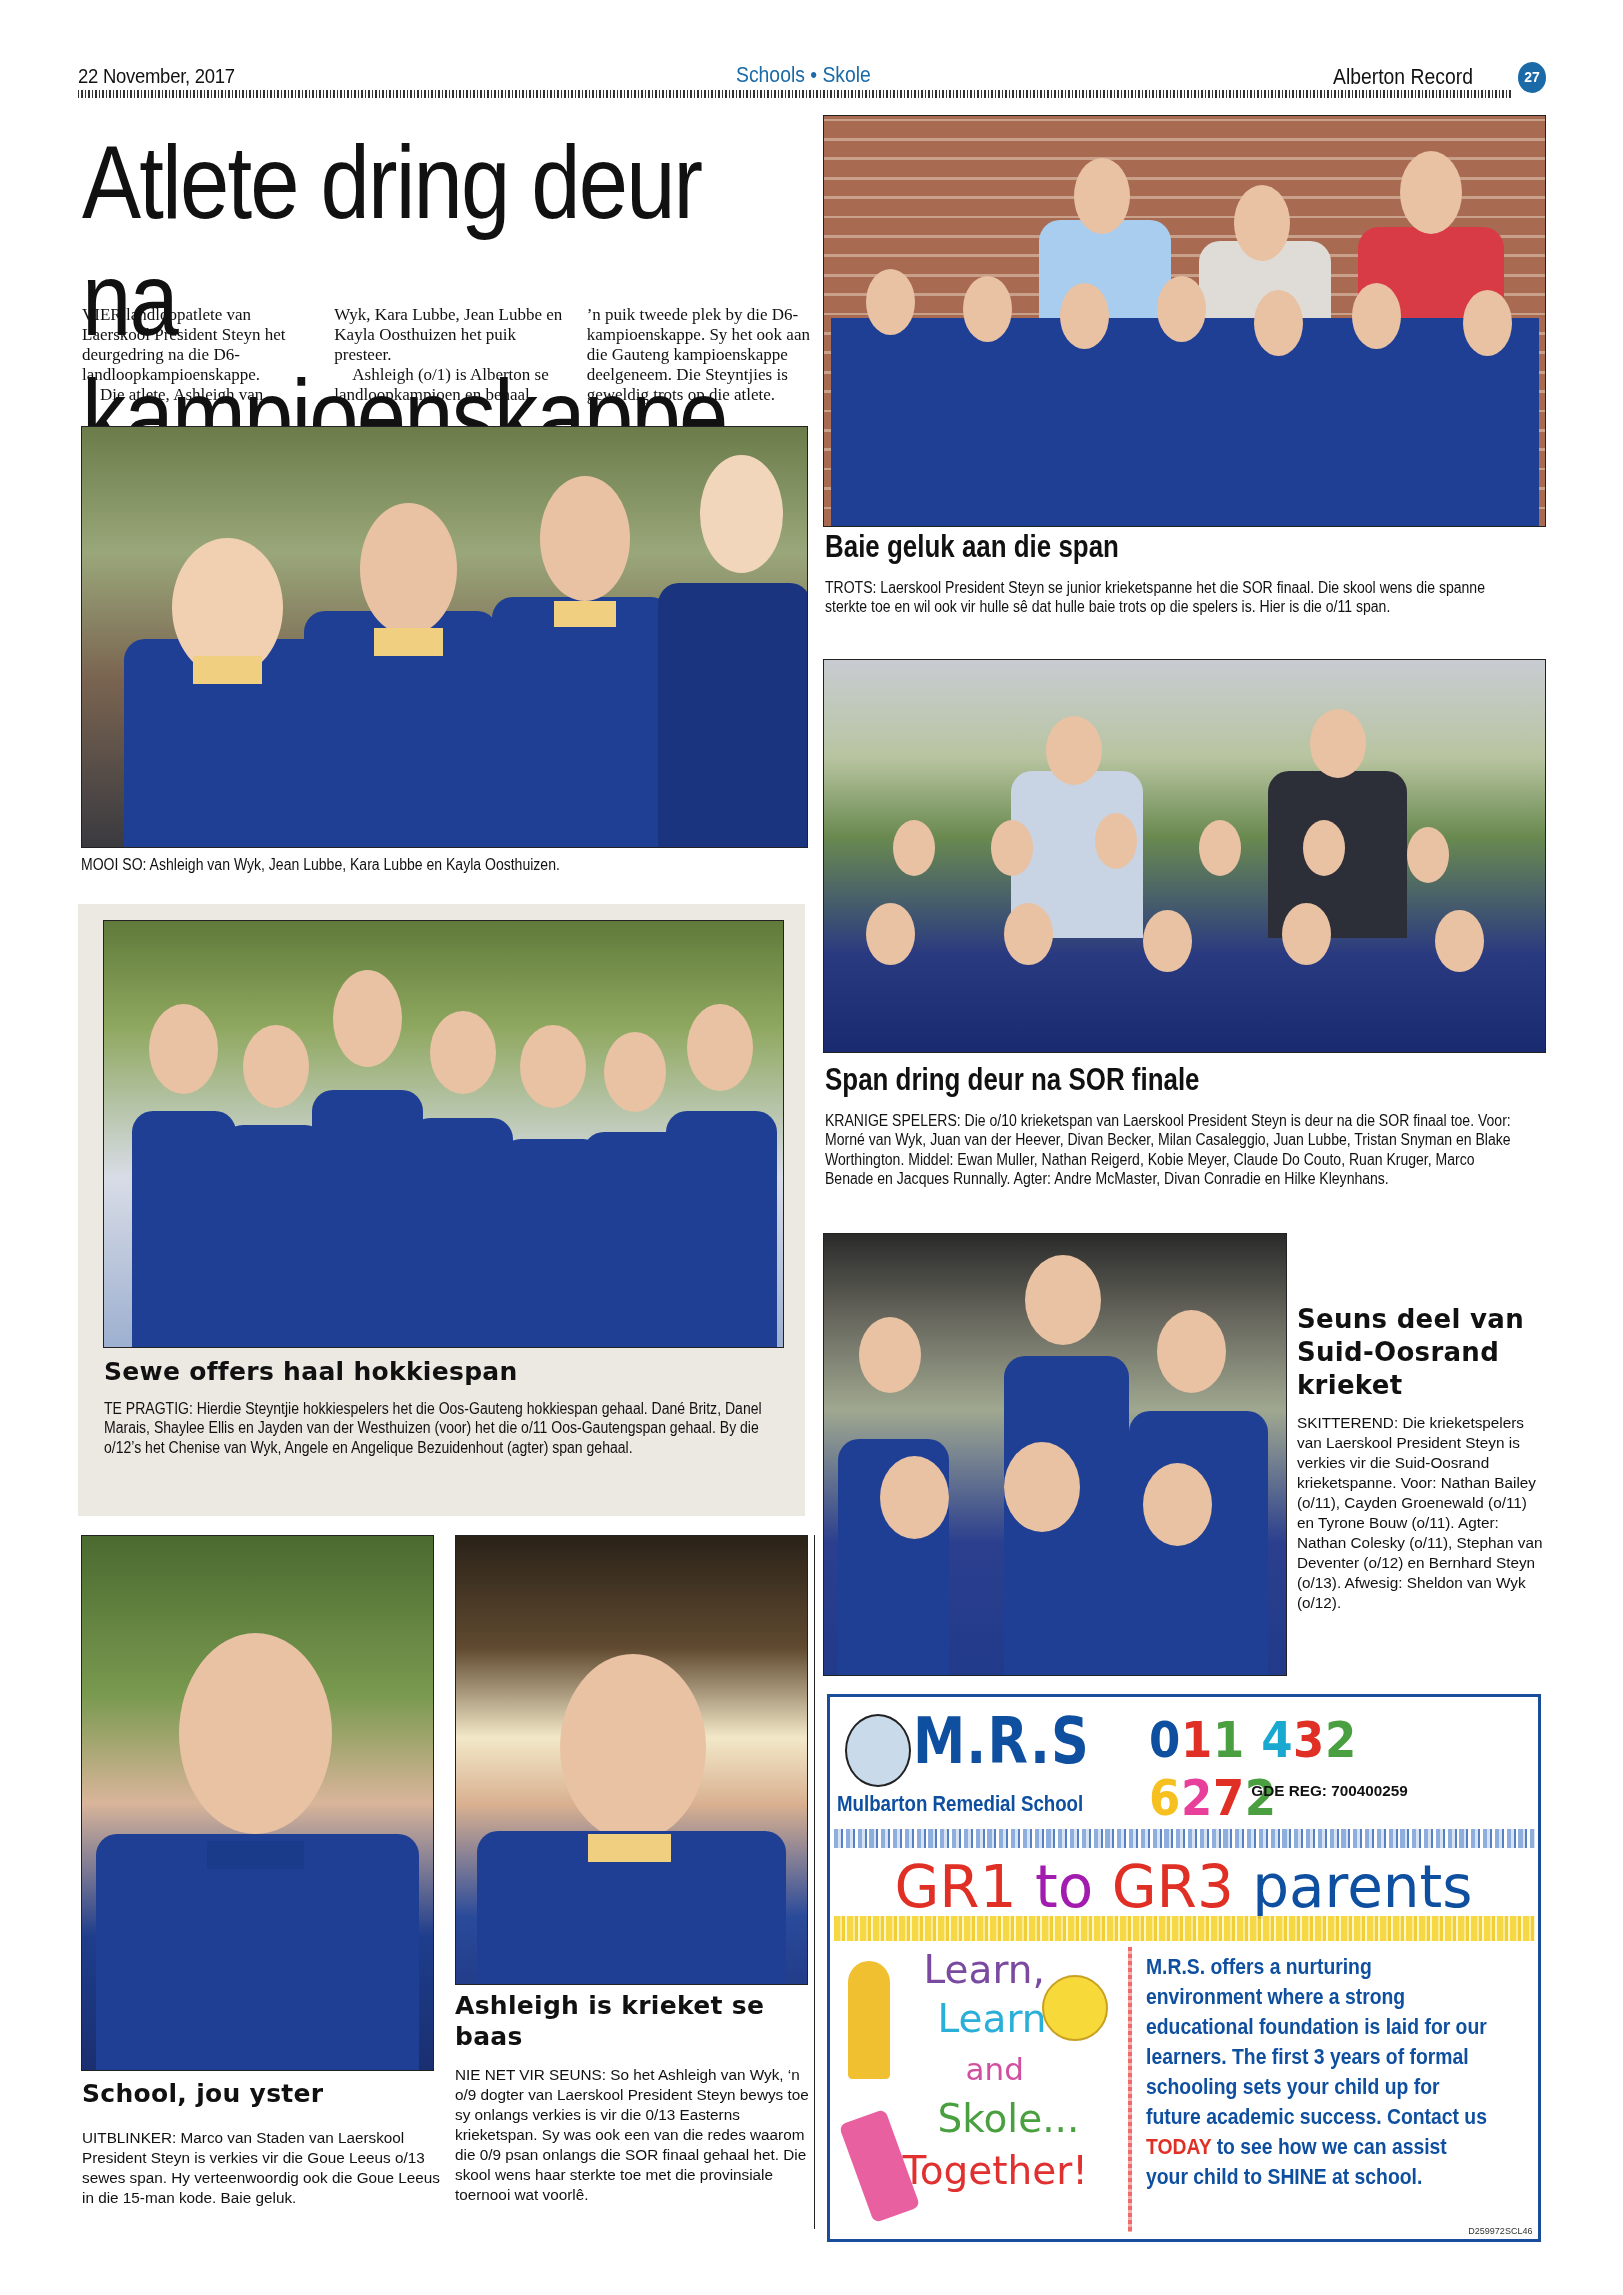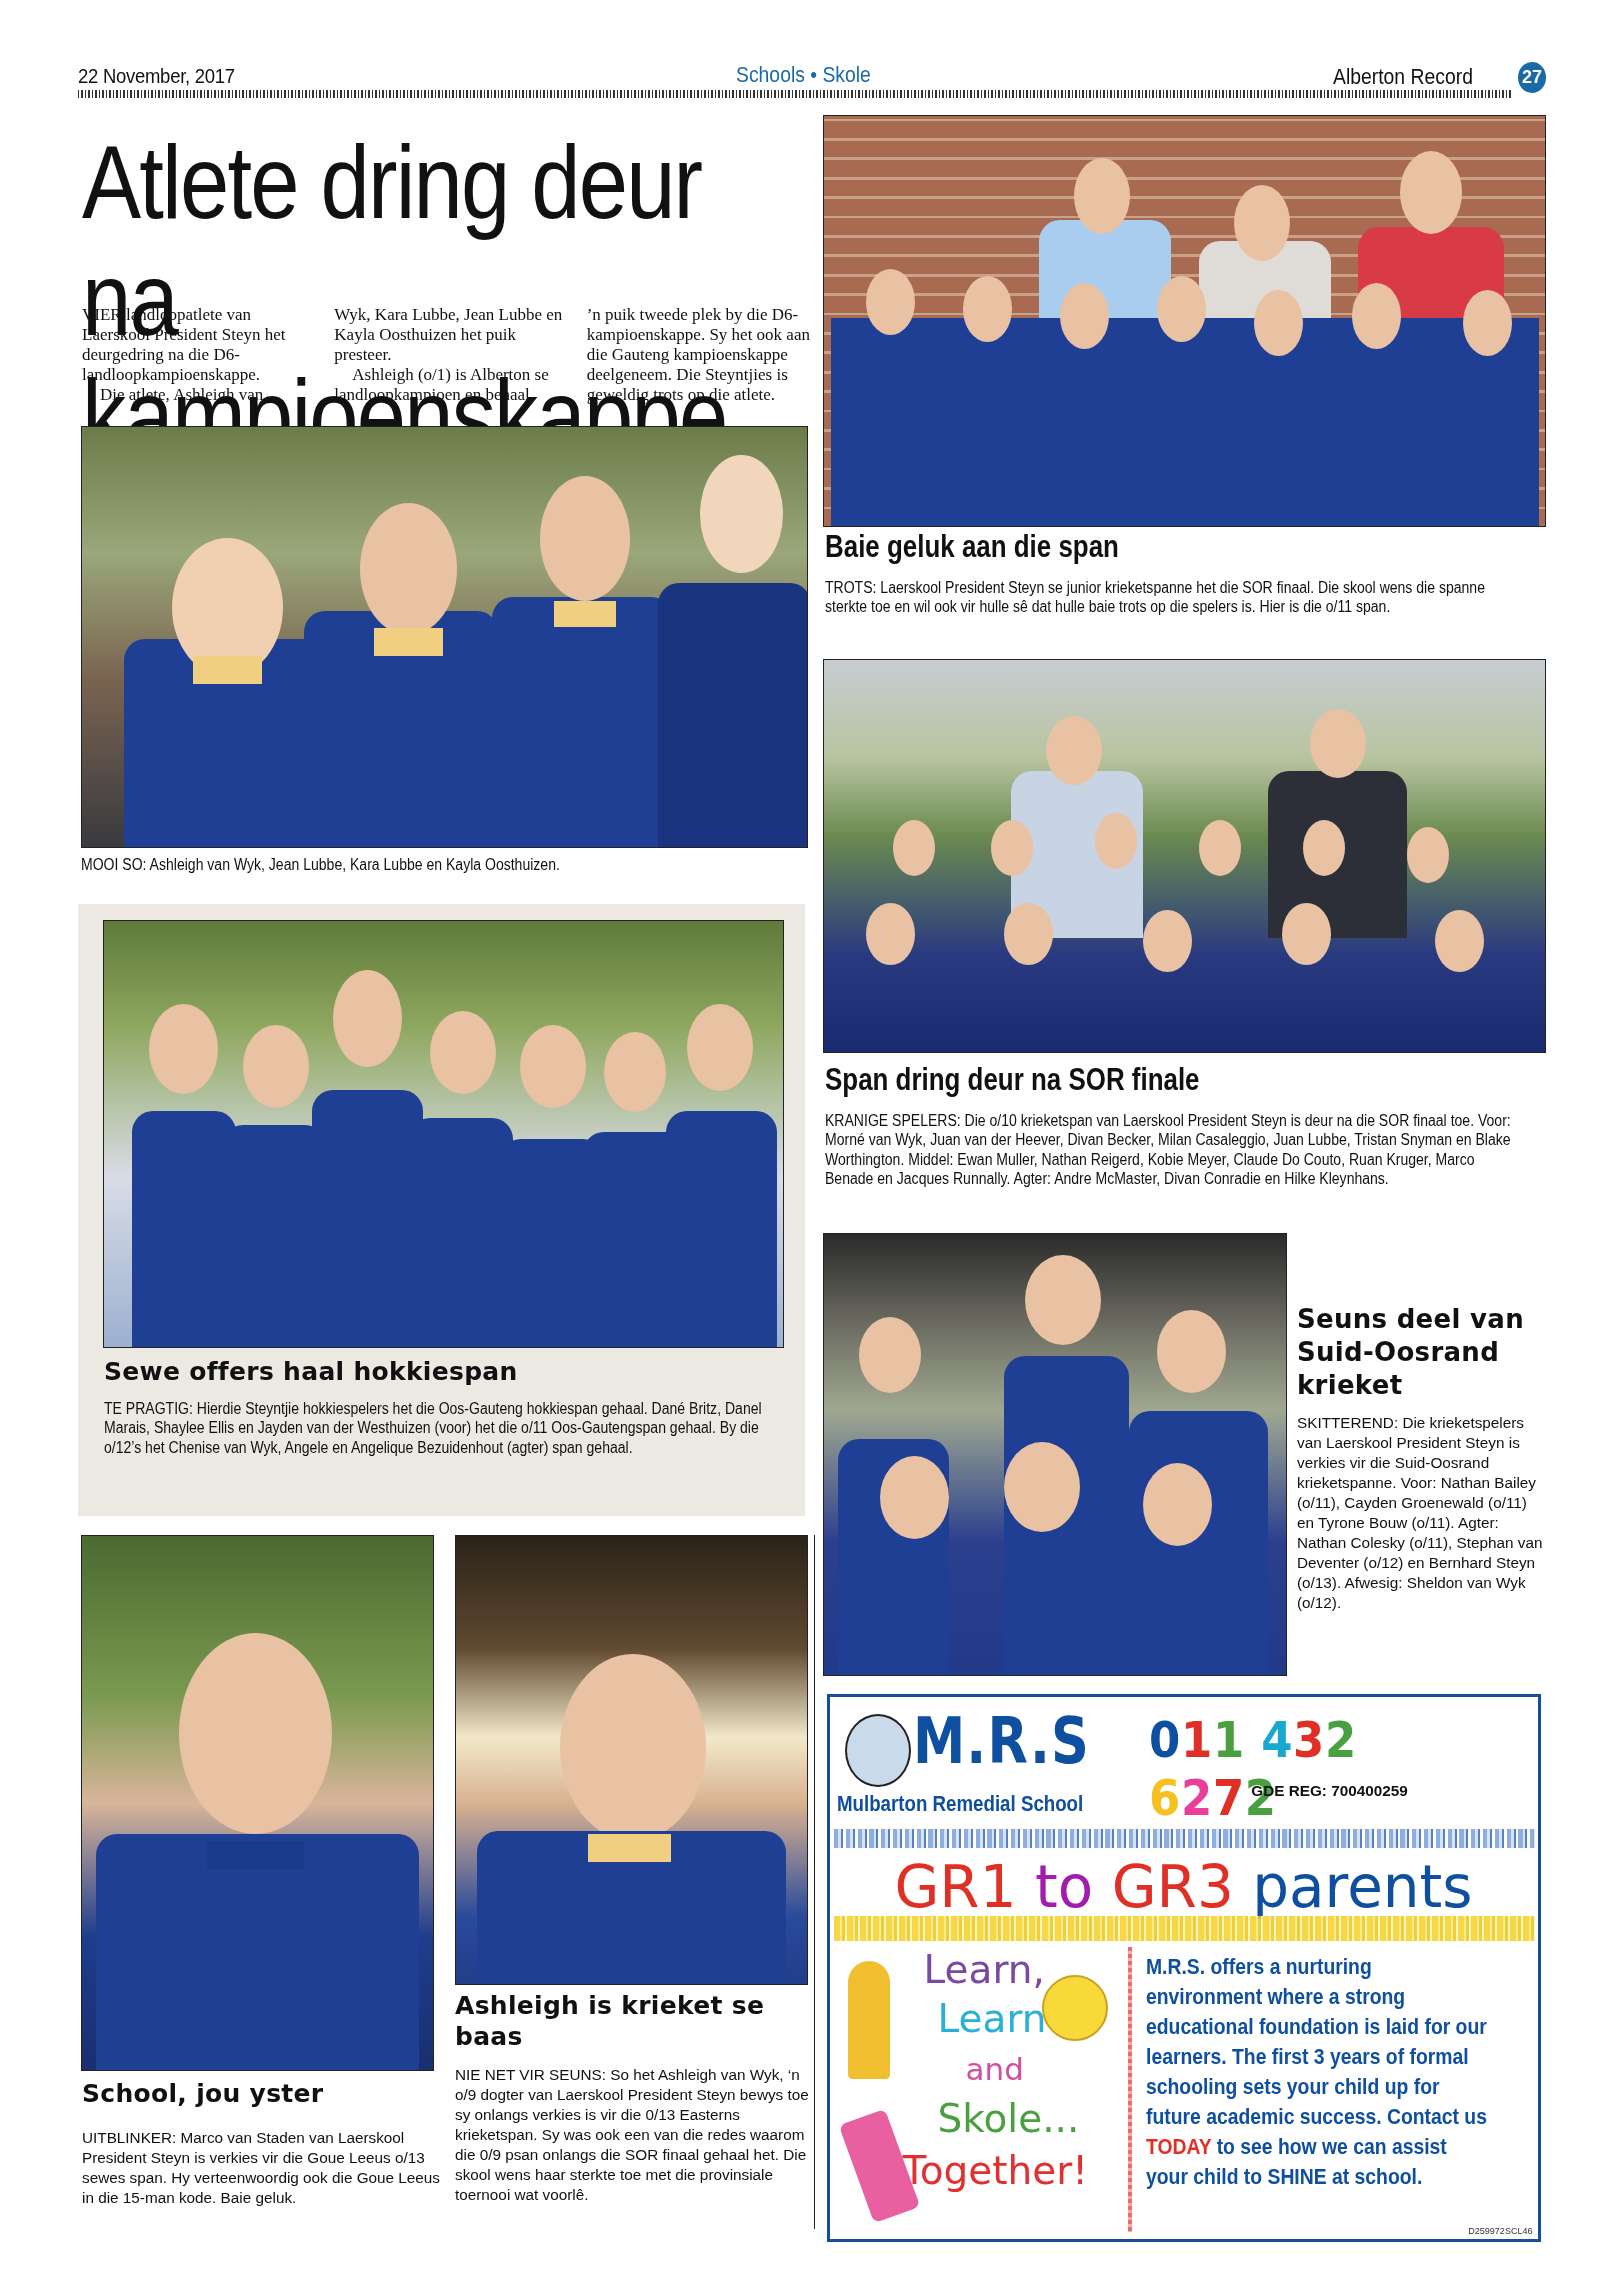--- a/index.html
+++ b/index.html
@@ -2,21 +2,21 @@
 <html style="font-size:11px"><head>
 <meta charset="utf-8">
 <style>
   html,body{margin:0;padding:0;background:#fff;}
   body{width:1624px;height:2295px;position:relative;overflow:hidden;font-family:"Liberation Sans",sans-serif;color:#111;}
   .abs{position:absolute;}
   
   .hdr-date{left:78px;top:64px;font-size:21px;letter-spacing:-0.3px;transform:scaleX(0.88);transform-origin:left;}
   .hdr-section{left:736px;top:62px;font-size:22px;color:#1a6aa8;transform:scaleX(0.88);transform-origin:left;}
   .hdr-paper{left:1333px;top:64px;font-size:22px;transform:scaleX(0.88);transform-origin:left;}
-  .hdr-page{left:1518px;top:62px;width:28px;height:30.5px;border-radius:50%;background:#1a6aa8;color:#fff;font-weight:bold;font-size:18px;display:flex;align-items:center;justify-content:center;}
+  .hdr-page{left:1518px;top:62px;width:28px;height:30.5px;border-radius:50%;background:#1a6aa8;color:#fff;font-weight:bold;font-size:14px;display:flex;align-items:center;justify-content:center;}
   .hdr-rule{left:78px;top:90px;width:1433px;height:8.3px;background:repeating-linear-gradient(90deg,#333 0 1.4px,#fff 1.4px 3.5px);}
   
   .headline{left:82px;top:124px;width:736px;font-size:103px;line-height:117px;letter-spacing:-2.1px;transform:scaleX(0.86);transform-origin:left;font-weight:normal;margin:0;}
   .body3{left:82px;top:305px;width:736px;display:flex;gap:21px;}
   .body3 .col{flex:1;font-family:"Liberation Serif",serif;font-size:17px;line-height:20px;}
   .body3 p{margin:0;}
   .ind{text-indent:18px;}
   
   .photo{position:absolute;border:1.4px solid #222;overflow:hidden;}
   .ph-brick{background:

